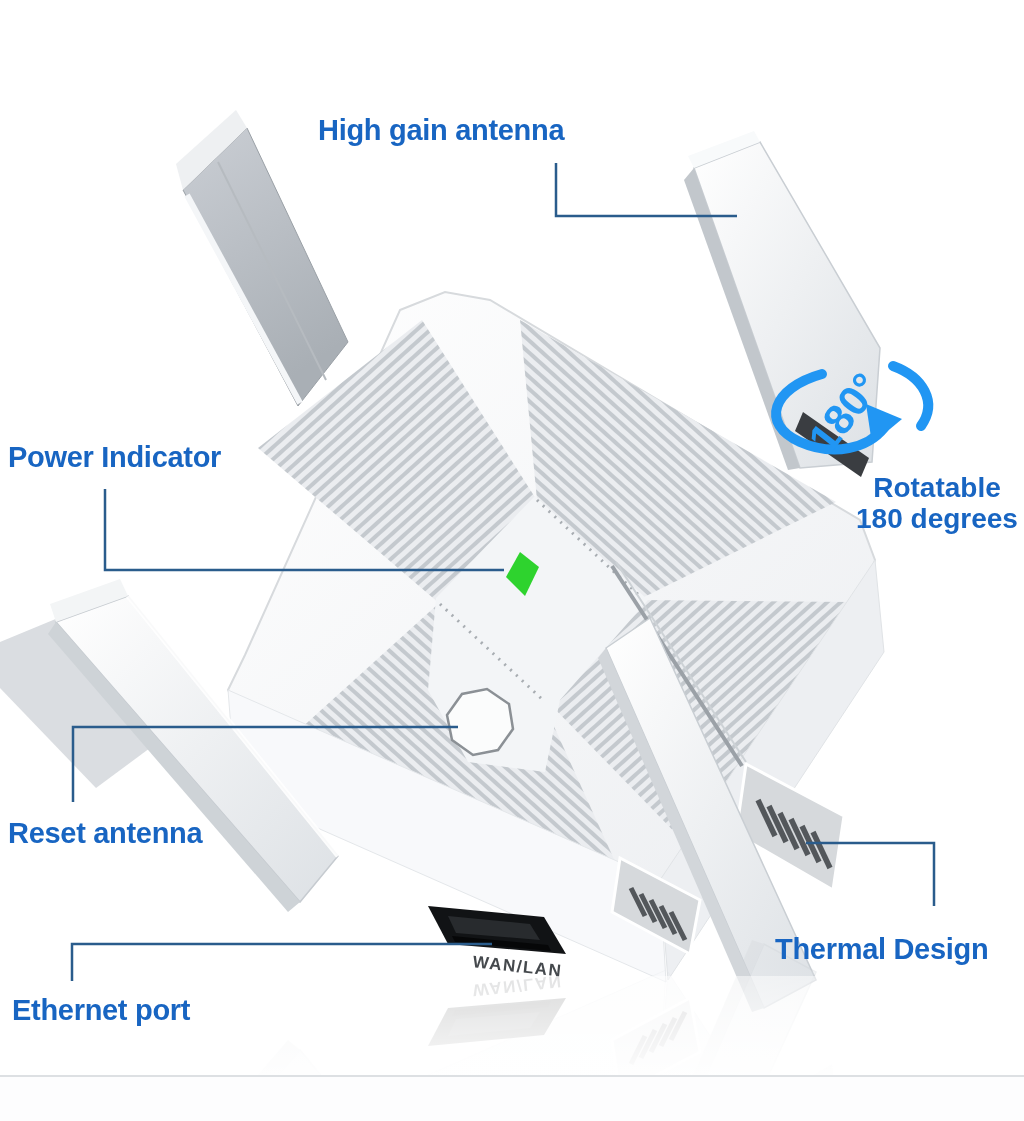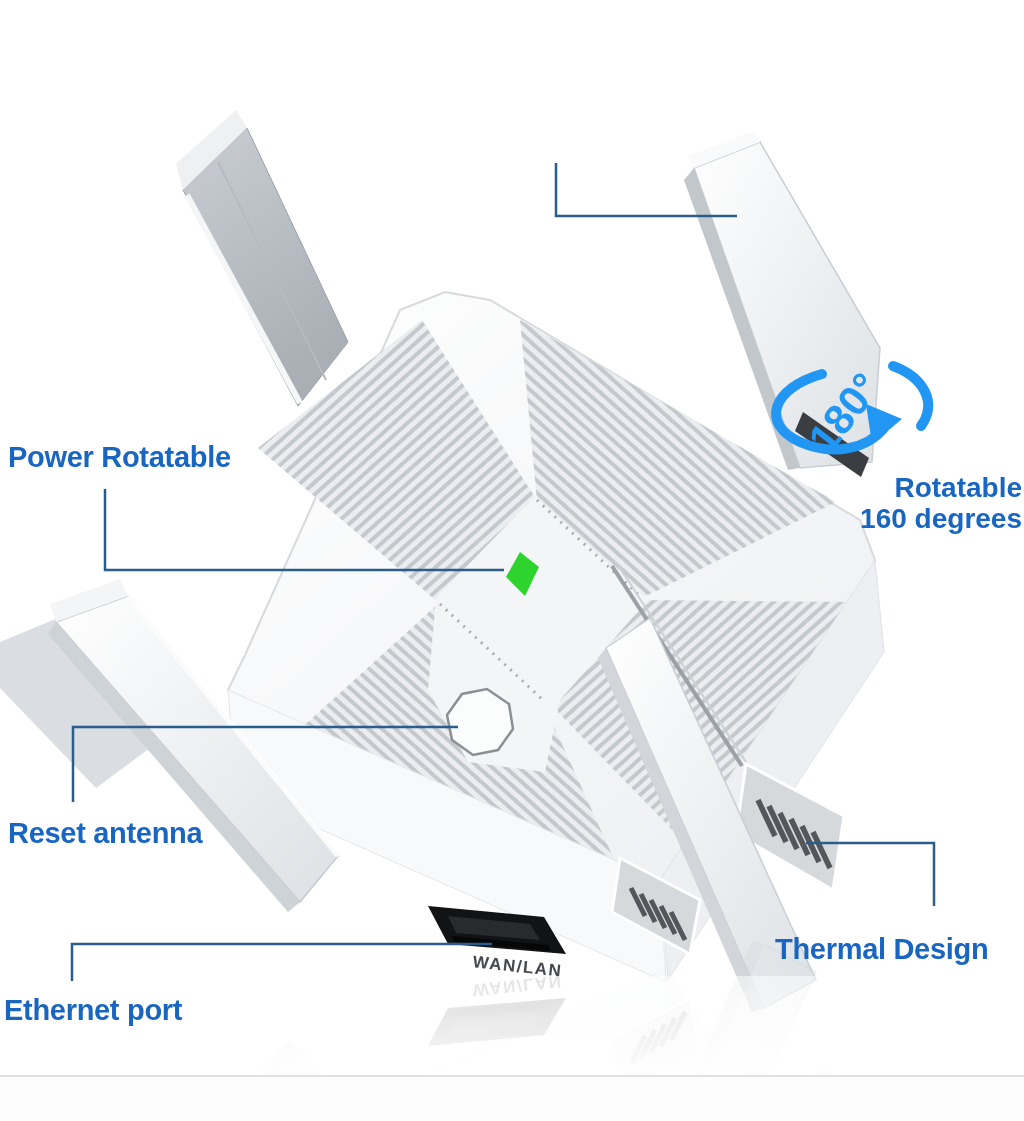--- a/index.html
+++ b/index.html
@@ -6,21 +6,21 @@
   .stage{
     position:relative;width:1024px;height:1121px;background:#ffffff;
     overflow:hidden;font-family:"Liberation Sans",sans-serif;
   }
   .art{position:absolute;left:0;top:0;width:1024px;height:1121px;display:block;}
   .callout-label{
     position:absolute;color:#1865c2;font-size:29px;font-weight:bold;
     letter-spacing:-0.3px;white-space:nowrap;line-height:1.1;
   }
   .rot-block{
-    position:absolute;left:852px;top:472px;width:170px;text-align:right;
+    position:absolute;left:852px;top:472px;width:170px;text-align:center;
     color:#1865c2;font-size:28px;font-weight:bold;line-height:31px;
   }
 </style>
 </head>
 <body>
 
 <div class="stage">
 
   <svg class="art" viewBox="0 0 1024 1121">
     <defs>
@@ -142,23 +142,24 @@
 
     <g fill="none" stroke="#2a5c8c" stroke-width="2.5">
       <polyline points="556,163 556,216 737,216"></polyline>
       <polyline points="105,489 105,570 504,570"></polyline>
       <polyline points="73,802 73,727 458,727"></polyline>
       <polyline points="72,981 72,944 492,944"></polyline>
       <polyline points="806,843 934,843 934,906"></polyline>
     </g>
   </svg>
 
-  <div class="callout-label" style="left:8px;top:442px;">Power Rotatable</div>
+  <div class="callout-label" style="left:318px;top:115px;">High gain antenna</div>
+  <div class="callout-label" style="left:8px;top:442px;">Power Indicator</div>
   <div class="callout-label" style="left:8px;top:818px;">Reset antenna</div>
-  <div class="callout-label" style="left:4px;top:995px;">Ethernet port</div>
+  <div class="callout-label" style="left:12px;top:995px;">Ethernet port</div>
   <div class="callout-label" style="left:775px;top:934px;">Thermal Design</div>
 
   <div class="rot-block">
     <div>Rotatable</div>
-    <div>160 degrees</div>
+    <div>180 degrees</div>
   </div>
 
 </div>
 
 </body></html>

